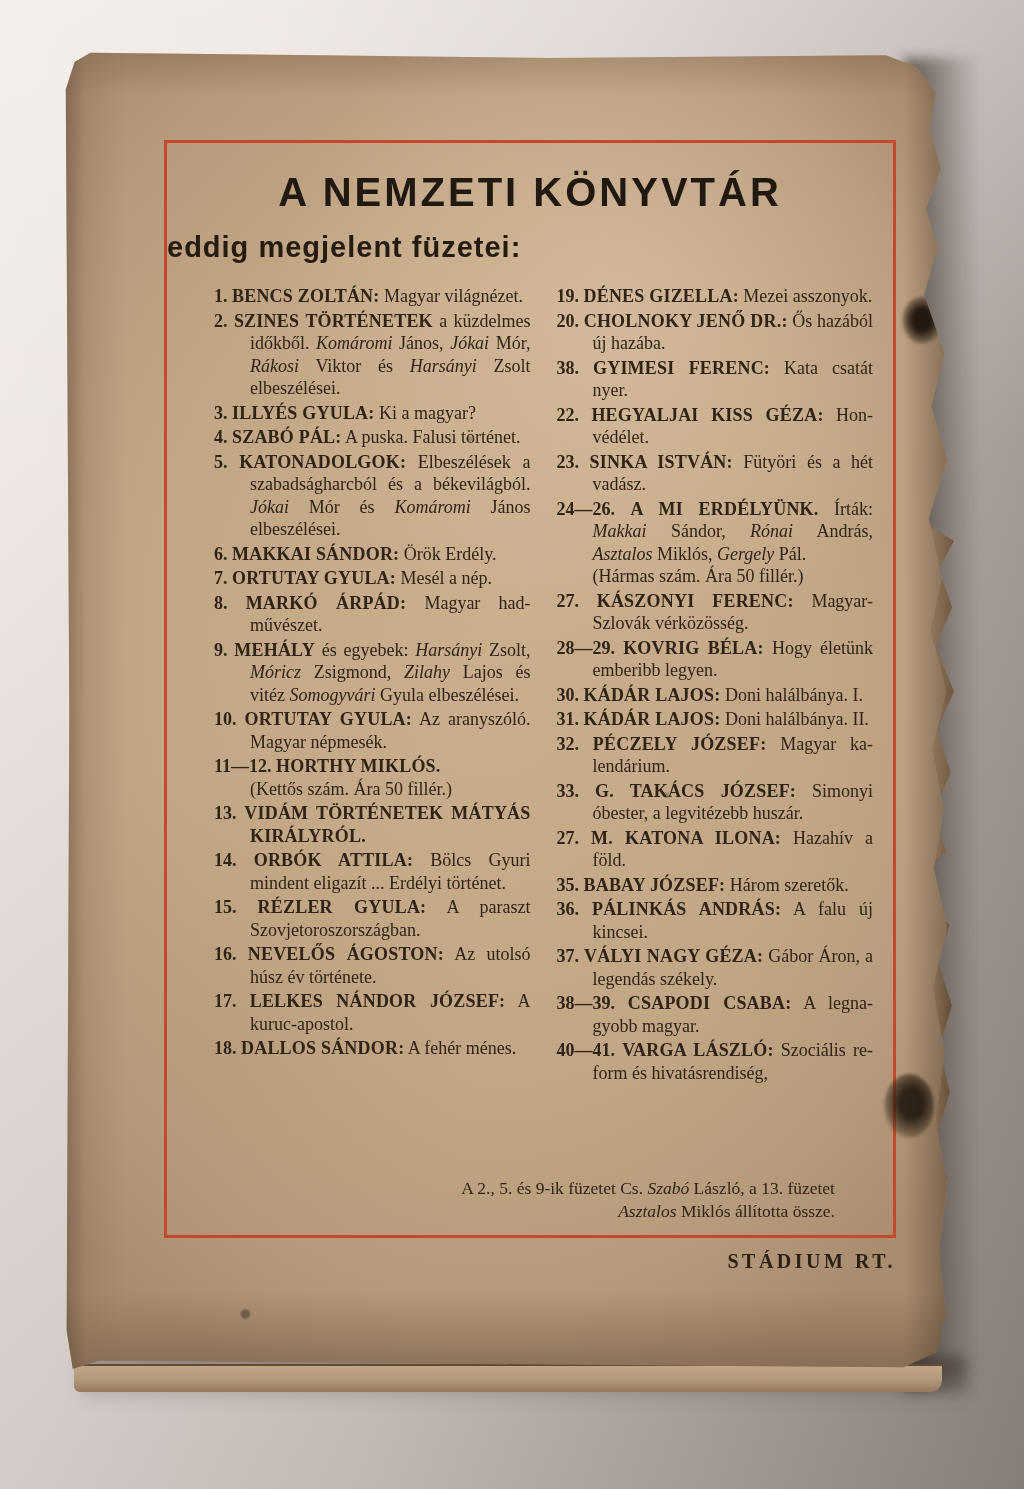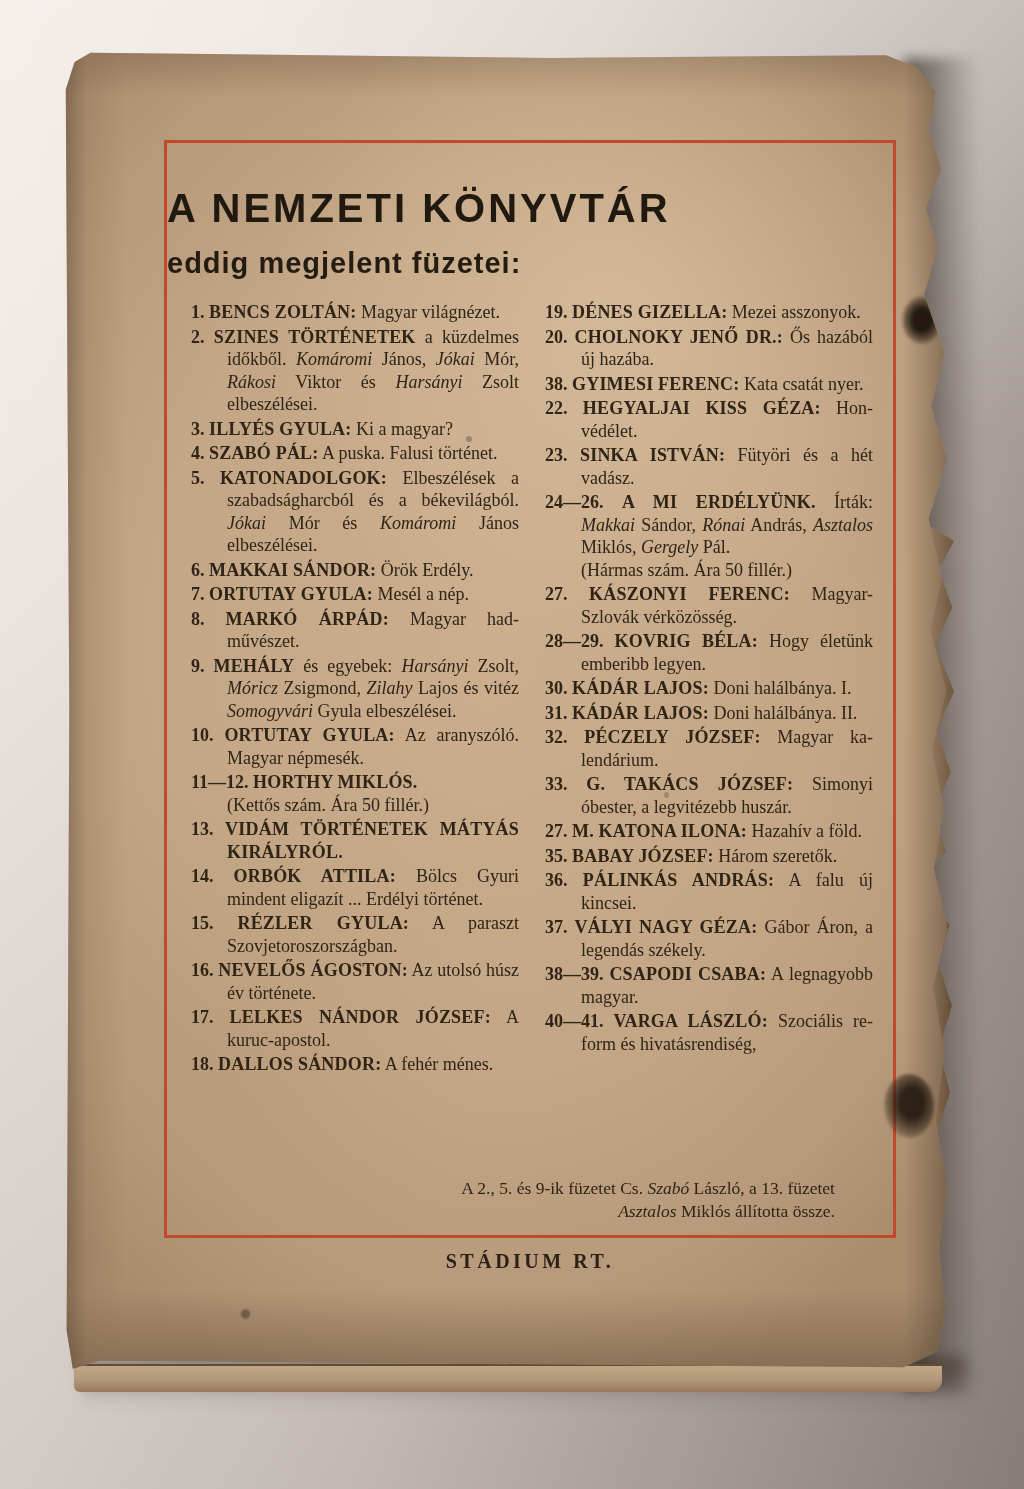--- a/index.html
+++ b/index.html
@@ -40,33 +40,33 @@
       radial-gradient(ellipse 70% 60% at 48% 45%, #cbae8e 0%, #c3a685 55%, #b79a7b 82%, #a98c6e 100%);
     clip-path:polygon(1.2% .9%,3% .2%,55% .6%,93% .4%,96.5% 1.3%,98.6% 3.2%,
       97.9% 6%,99.2% 9%,97.5% 12%,98.8% 15%,97.3% 18.5%,99.6% 23%,
       98.1% 27%,99.9% 31%,97.8% 35.5%,99.3% 40%,98% 44%,99.8% 48.5%,
       98.2% 53%,99.5% 57.5%,98.4% 62%,99.9% 66.5%,98.3% 71%,99.6% 76%,
       98.6% 81%,99.9% 86%,99% 91%,99.7% 95.5%,98.8% 98.6%,95% 99.8%,
       4% 99.3%,1% 99.9%,.3% 97%,.6% 50%,.2% 3%);}
 
   .frame{position:absolute;left:100px;top:90px;width:726px;height:1092px;
     border:3px solid #c2492b;box-sizing:content-box;}
-  .title{margin-top:42px;text-align:left;font-family:"Liberation Sans",sans-serif;
+  .title{margin-top:26px;text-align:center;font-family:"Liberation Sans",sans-serif;
     font-weight:bold;font-size:40px;line-height:46px;letter-spacing:3px;color:#20190f;}
   .subtitle{margin-top:14px;text-align:left;font-family:"Liberation Sans",sans-serif;
     font-weight:bold;font-size:29px;line-height:36px;letter-spacing:1px;color:#241c11;}
-  .cols{display:flex;gap:26px;padding:0 20px 0 24px;margin-top:20px;}
+  .cols{display:flex;gap:26px;padding:0 20px 0 24px;margin-top:20px;margin-left:23px;}
   .col{flex:1;font-size:18px;line-height:22.5px;color:#2f2416;text-align:justify;hyphens:manual;}
   .entry{padding-left:36px;text-indent:-36px;margin-bottom:2px;}
   .num{font-weight:bold;}
   .sg-caps{font-weight:bold;letter-spacing:.2px;}
   .sg-it{font-style:italic;}
   .footnote{position:absolute;left:58px;right:58px;bottom:12px;text-align:right;
     font-size:17.5px;line-height:23px;color:#2f2416;}
-  .publisher{position:absolute;left:100px;top:1200px;width:732px;text-align:center;
+  .publisher{position:absolute;left:100px;top:1200px;width:732px;text-align:right;
     font-size:20px;letter-spacing:3.5px;color:#2b2115;font-weight:bold;}
 
   .blot{position:absolute;border-radius:50%;filter:blur(1.5px);}
   .blot1{left:838px;top:246px;width:40px;height:48px;
     background:radial-gradient(ellipse at 50% 50%, rgba(22,15,9,.92) 0 32%, rgba(45,33,22,.55) 58%, rgba(0,0,0,0) 78%);}
   .blot2{left:820px;top:1024px;width:50px;height:64px;
     background:radial-gradient(ellipse at 55% 45%, rgba(28,19,11,.88) 0 30%, rgba(54,40,26,.5) 60%, rgba(0,0,0,0) 80%);}
   .speck{position:absolute;border-radius:50%;}
   .speck1{left:176px;top:1258px;width:11px;height:12px;filter:blur(.5px);
     background:radial-gradient(circle, rgba(72,58,42,.55) 0 40%, rgba(0,0,0,0) 75%);}

